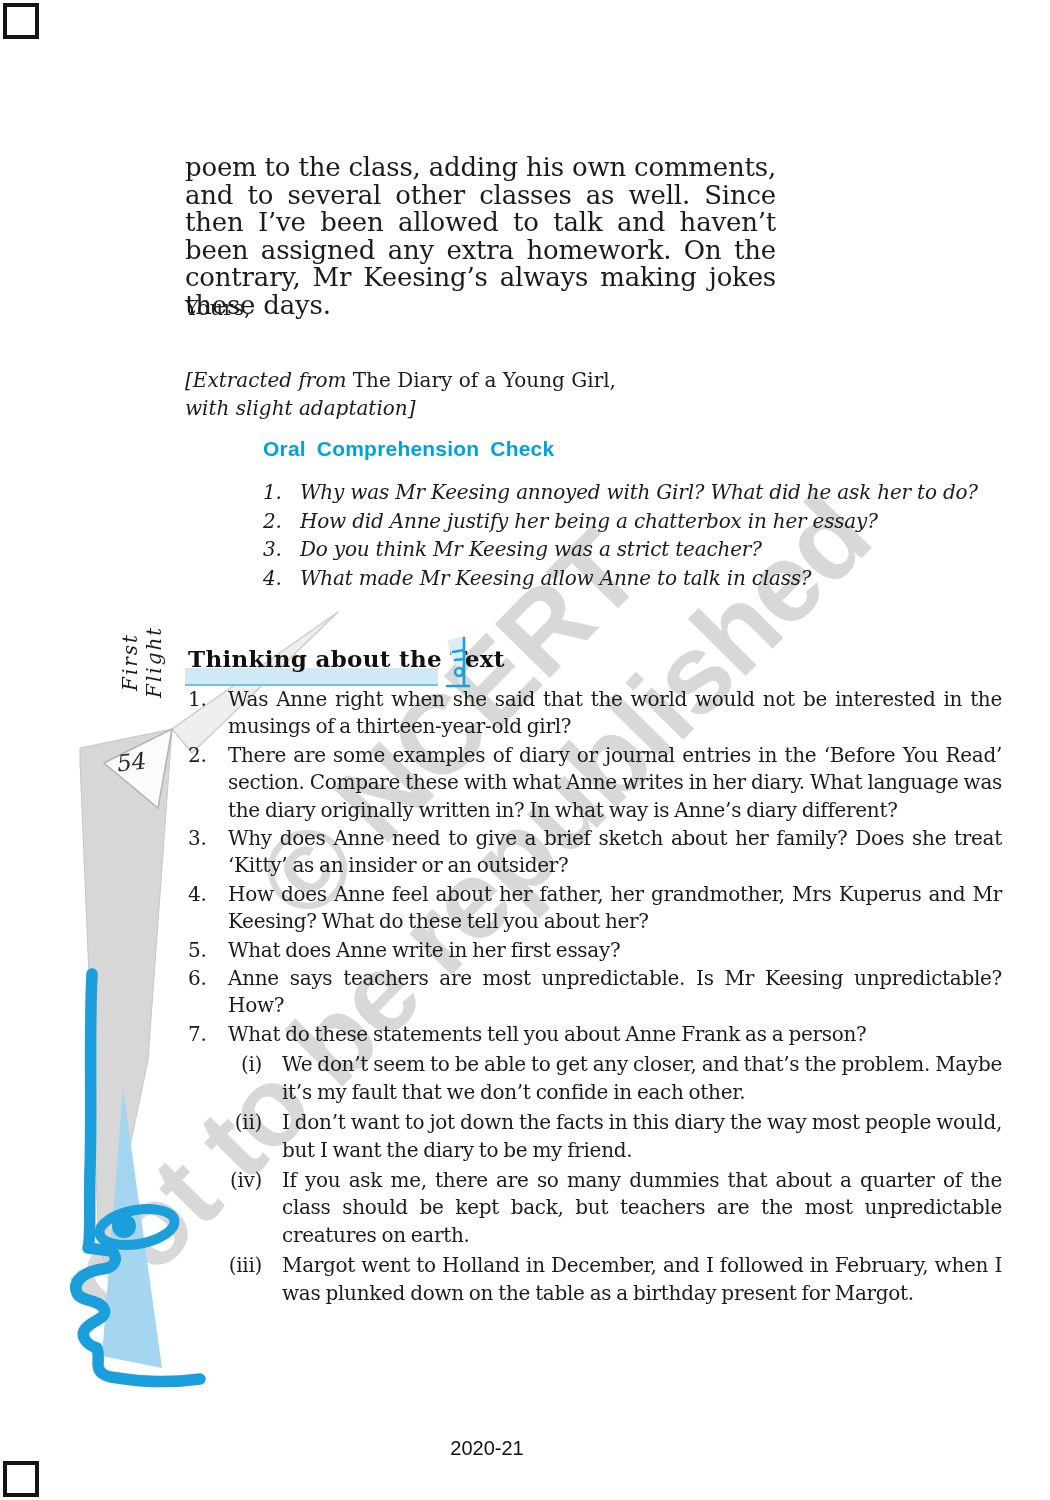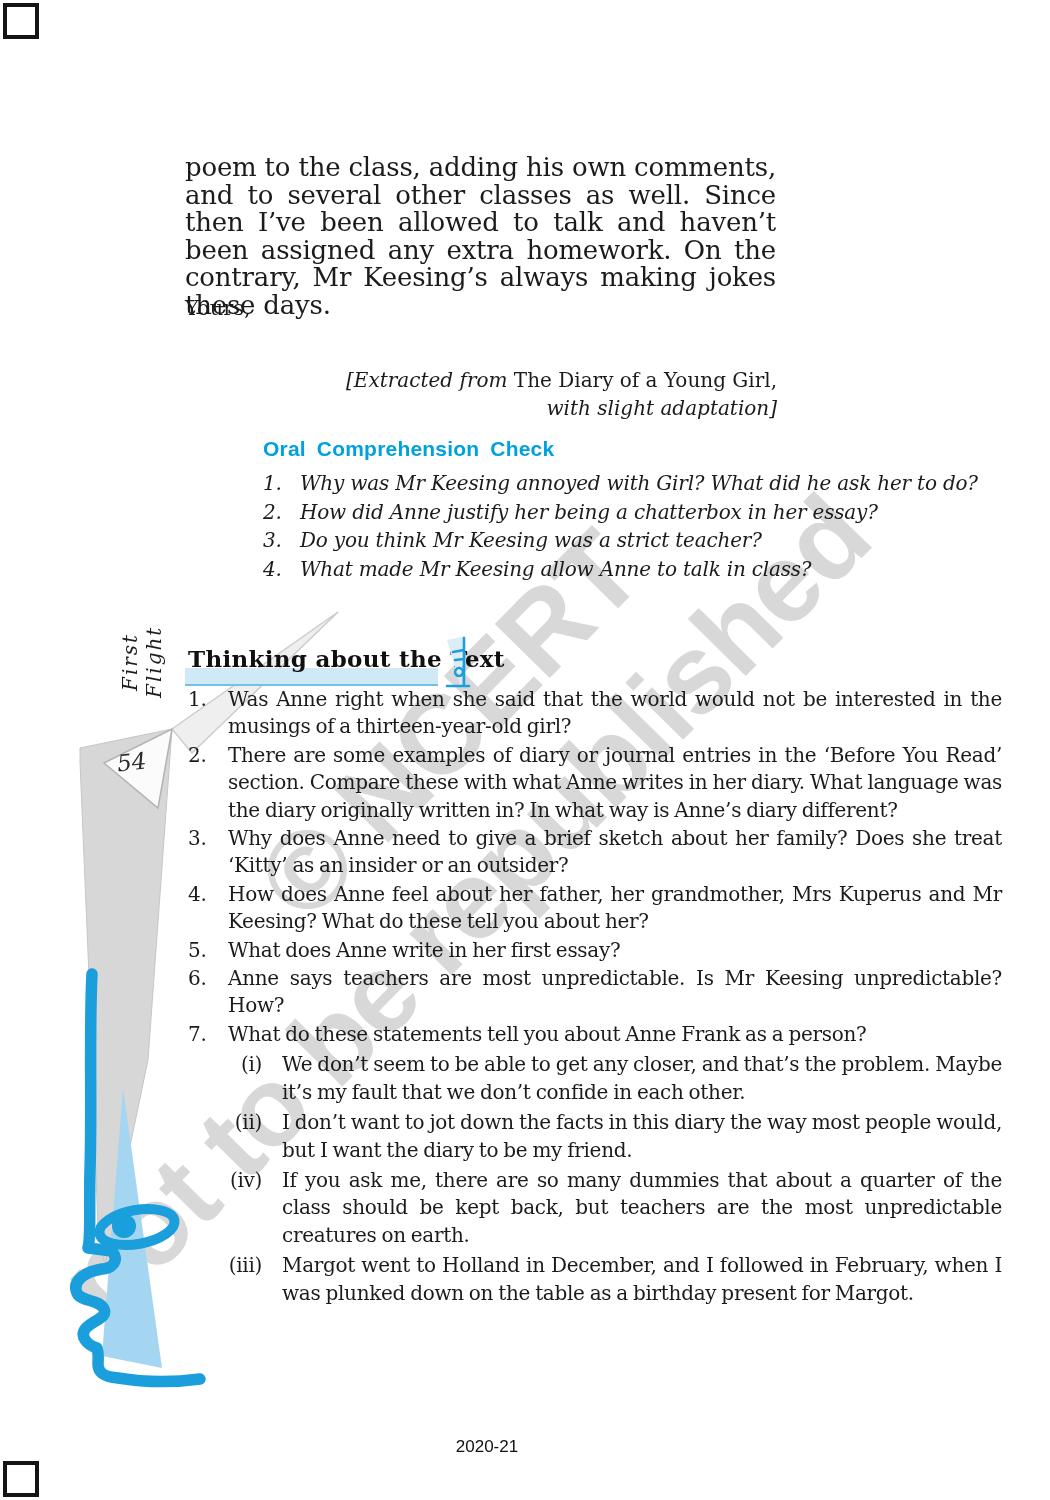--- a/index.html
+++ b/index.html
@@ -36,28 +36,28 @@
   .letter-para {
     position:absolute; left:185px; top:142px; width:591px; z-index:2;
     font-size:26px; line-height:27.5px; text-align:justify; letter-spacing:-0.2px;margin-top:12px;
   }
   .sign-block {
     position:absolute; left:185px; top:289px; width:587px; z-index:2;
     font-size:21px; line-height:38px;
   }
   .source-block {
     position:absolute; left:185px; top:366px; width:592px; z-index:2;
-    text-align:right; font-style:italic; font-size:20px; line-height:28px;
+    text-align:left; font-style:italic; font-size:20px; line-height:28px;
   }
   .source-block .roman { font-style:normal; }
   
   .oral { position:absolute; left:263px; top:437px; width:739px; z-index:2; }
   .oral-heading {
     font-family:"Liberation Sans",sans-serif; font-weight:700; font-size:21px;
-    color:#00a1de; letter-spacing:.2px; word-spacing:5px; margin-bottom:8px;
+    color:#00a1de; letter-spacing:.2px; word-spacing:5px; margin-bottom:17px;
   }
   .oq-row { display:flex; font-style:italic; font-size:20px; line-height:28.5px; letter-spacing:-0.2px; }
   .oq-num { width:37px; flex:none; }
   .oq-text { flex:1; }
   
   .think-band {
     position:absolute; left:185px; top:668px; width:253px; height:18px; z-index:1;
     background:#cfe9f6; border-bottom:2px solid #74c0e6;
   }
   .think-heading {
@@ -69,21 +69,21 @@
   .think-list { position:absolute; left:188px; top:686px; width:814px; z-index:2;
     font-size:20px; line-height:27.4px; letter-spacing:-0.3px; word-spacing:-1px; }
   .q-row { display:flex; margin-bottom:1px; }
   .q-num { width:40px; flex:none; }
   .q-text { flex:1; text-align:justify; }
   .sub-row { display:flex; margin:3px 0 3px 34px; }
   .sub-label { width:40px; flex:none; text-align:right; }
   .sub-text { flex:1; margin-left:20px; text-align:justify; }
   .footer-year {
     position:absolute; left:0; top:1437px; width:974px; text-align:center; z-index:2;
-    font-family:"Liberation Sans",sans-serif; font-size:17px; color:#111;
+    font-family:"Liberation Sans",sans-serif; font-size:20px; color:#111;
   }
 </style>
 </head>
 <body>
 
 <div class="page">
 
   <div class="wm wm1">© NCERT</div>
   <div class="wm wm2">not to be republished</div>
 

